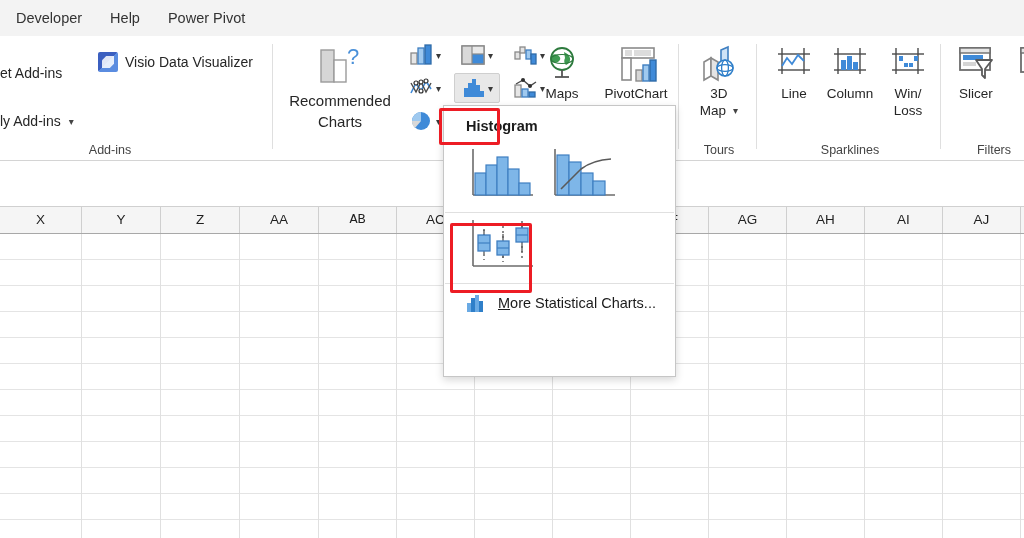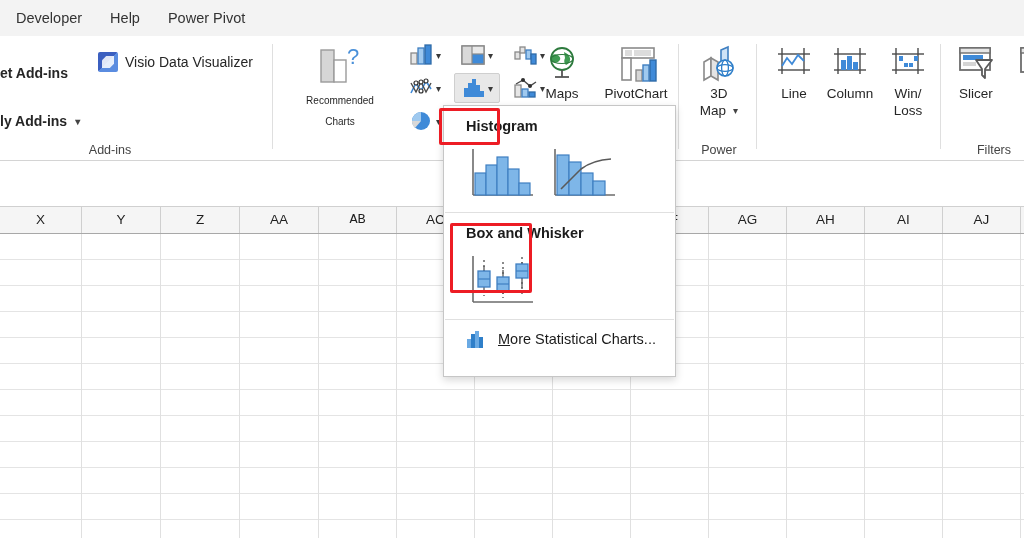--- a/index.html
+++ b/index.html
@@ -35,21 +35,21 @@
   .rgroup .glabel {
     position: absolute; bottom: 4px; left: 0; width: 100%;
     text-align: center; font-size: 12.5px; color: #444444;
   }
   .gsep {
     position: absolute; top: 8px; width: 1px; height: 105px;
     background: #dfdfdf;
   }
 
   
-  .addins-left { position: absolute; left: 0; top: 8px; width: 96px; font-weight: bold; }
+  .addins-left { position: absolute; left: 0; top: 8px; width: 96px; }
   .addin-btn-txt {
     font-size: 14px; color: #262626; white-space: nowrap;
     height: 30px; line-height: 30px;
   }
   .addin-row {
     position: absolute; left: 98px; display: flex; align-items: center;
     gap: 7px; height: 28px; white-space: nowrap;
   }
   .addin-row .lbl { font-size: 14px; color: #262626; }
   .mini-ico { width: 20px; height: 20px; border-radius: 2px; flex: 0 0 20px; position: relative; }
@@ -70,21 +70,21 @@
     content:""; position:absolute; left:3px; top:4px; width:14px; height:12px;
     background: repeating-linear-gradient(90deg,#ffffff 0 3px, transparent 3px 5px);
   }
   .chevsm { font-size: 10px; color:#444; margin-left: 2px; }
 
   
   .rec-charts {
     position: absolute; left: 8px; top: 6px; width: 112px; text-align: center;
     cursor: default;
   }
-  .rec-charts .cap { font-size: 10px; color:#262626; line-height: 17px; margin-top: 4px; }
+  .rec-charts .cap { font-size: 15px; color:#262626; line-height: 17px; margin-top: 4px; }
   .rec-ico { width: 54px; height: 46px; margin: 0 auto; position: relative; }
 
   .chart-grid { position: absolute; left: 126px; top: 4px; }
   .cbtn {
     position: absolute; width: 46px; height: 30px;
     display:flex; align-items:center; justify-content:center; gap:1px;
     cursor: default; border: 1px solid transparent; border-radius: 2px;
   }
   .cbtn.sel { background:#e8e8e8; border-color:#cfcfcf; }
   .cico { width: 26px; height: 22px; position: relative; }
@@ -331,21 +331,21 @@
             <ellipse cx="26" cy="24" rx="8" ry="3.4" fill="none" stroke="#2f7fc9" stroke-width="1.3"></ellipse>
             <ellipse cx="26" cy="24" rx="3.4" ry="8" fill="none" stroke="#2f7fc9" stroke-width="1.3"></ellipse>
           </svg>
         </div>
         <div class="cap">3D</div>
         <div class="cap" style="display:flex; justify-content:center; align-items:center; gap:5px;">
           <span>Map</span>
           <span class="chevsm">▾</span>
         </div>
       </div>
-      <div class="glabel">Power</div>
+      <div class="glabel">Tours</div>
     </div>
 
     <div class="gsep" style="left:756px;"></div>
 
     <div class="rgroup" style="left:760px; width:180px;">
 
       <div class="bigbtn" style="left:2px; top:6px;">
         <div class="bico">
           <svg width="40" height="38" viewBox="0 0 40 38">
             <line x1="8" y1="4" x2="8" y2="30" stroke="#4a4a4a" stroke-width="1.4"></line>
@@ -383,20 +383,21 @@
             <line x1="4" y1="10" x2="36" y2="10" stroke="#4a4a4a" stroke-width="1.4"></line>
             <line x1="4" y1="26" x2="36" y2="26" stroke="#4a4a4a" stroke-width="1.4"></line>
             <rect x="11" y="16" width="5" height="10" fill="#3f8ad8"></rect>
             <rect x="17" y="12" width="5" height="14" fill="#3f8ad8"></rect>
             <rect x="23" y="18" width="5" height="8" fill="#3f8ad8"></rect>
           </svg>
         </div>
         <div class="cap">Column</div>
       </div>
 
+      <div class="glabel">Sparklines</div>
     </div>
 
     <div class="gsep" style="left:940px;"></div>
 
     <div class="rgroup" style="left:944px; width:120px;">
 
       <div class="bigbtn" style="left:0px; top:6px;">
         <div class="bico">
           <svg width="40" height="38" viewBox="0 0 40 38">
             <rect x="4" y="4" width="30" height="22" fill="#ffffff" stroke="#6d6d6d" stroke-width="1.8"></rect>
@@ -653,21 +654,20 @@
           <rect x="20" y="17" width="12" height="33" fill="#7eb6e8" stroke="#3f7fc1" stroke-width="1.2"></rect>
           <rect x="32" y="28" width="12" height="22" fill="#7eb6e8" stroke="#3f7fc1" stroke-width="1.2"></rect>
           <rect x="44" y="36" width="12" height="14" fill="#7eb6e8" stroke="#3f7fc1" stroke-width="1.2"></rect>
           <path d="M12 44 Q22 34 32 24 Q44 15 62 14" fill="none" stroke="#5a5a5a" stroke-width="1.6"></path>
         </svg>
       </div>
     </div>
 
     <div class="menu-sep"></div>
 
-    <div class="menu-title">Box and Whisker</div>
     <div class="thumbrow">
       <div class="thumb">
         <svg width="70" height="58" viewBox="0 0 70 58">
           <line x1="6" y1="4" x2="6" y2="50" stroke="#6b6b6b" stroke-width="1.6"></line>
           <line x1="6" y1="50" x2="66" y2="50" stroke="#6b6b6b" stroke-width="1.6"></line>
 
           <line x1="17" y1="8" x2="17" y2="44" stroke="#5a5a5a" stroke-width="1.4" stroke-dasharray="2,3"></line>
           <line x1="17" y1="14" x2="17" y2="38" stroke="#5a5a5a" stroke-width="1.3"></line>
           <rect x="11" y="19" width="12" height="16" fill="#7eb6e8" stroke="#3f7fc1" stroke-width="1.3"></rect>
           <line x1="11" y1="27" x2="23" y2="27" stroke="#3f7fc1" stroke-width="1.2"></line>

